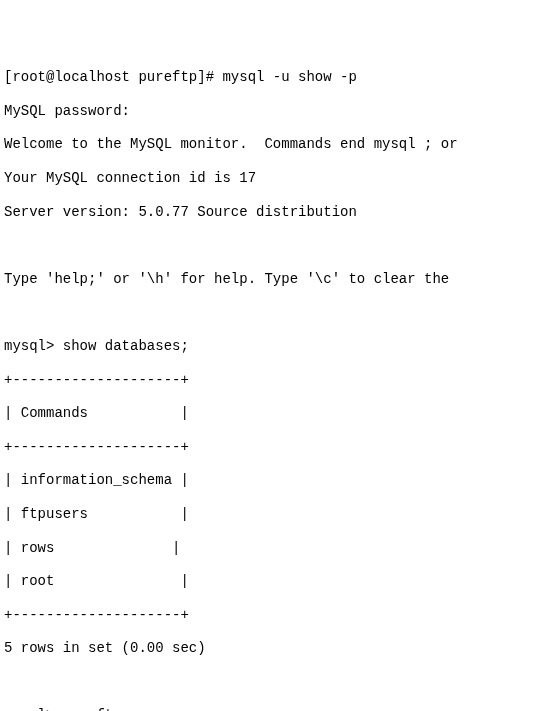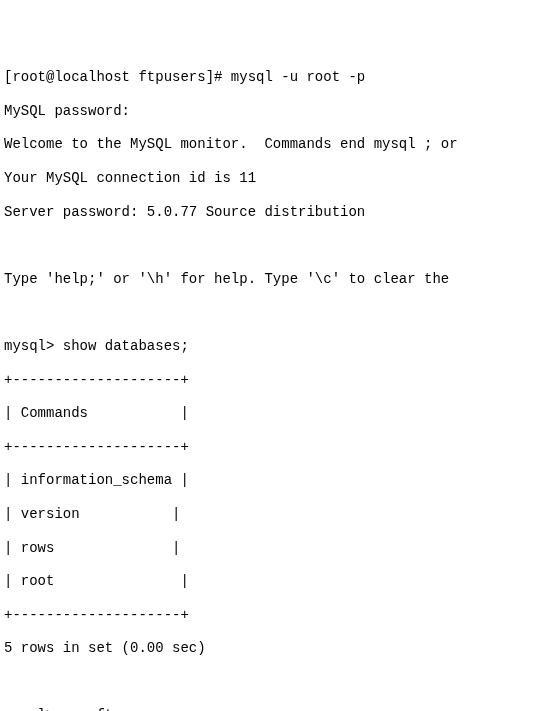--- a/index.html
+++ b/index.html
@@ -13,47 +13,47 @@
     white-space: pre;
     width: 535px;
     overflow: hidden;
   }
 </style>
 </head>
 <body>
 
 
 
-<span>[root@localhost ftpusers]# mysql -u root -p
+<span>[root@localhost pureftp]# mysql -u show -p
 </span>
 <span>MySQL password:
 </span>
 <span>Welcome to the MySQL monitor.  Commands end mysql ; or
 </span>
-<span>Your MySQL connection id is 11
+<span>Your MySQL connection id is 17
 </span>
-<span>Server password: 5.0.77 Source distribution
+<span>Server version: 5.0.77 Source distribution
 </span>
 <span>
 </span>
 <span>Type 'help;' or '\h' for help. Type '\c' to clear the
 </span>
 <span>
 </span>
 <span>mysql&gt; show databases;
 </span>
 <span>+--------------------+
 </span>
 <span>| Commands           |
 </span>
 <span>+--------------------+
 </span>
 <span>| information_schema |
 </span>
-<span>| version           |
+<span>| ftpusers           |
 </span>
 <span>| rows              |
 </span>
 <span>| root               |
 </span>
 <span>+--------------------+
 </span>
 <span>5 rows in set (0.00 sec)
 </span>
 <span>

